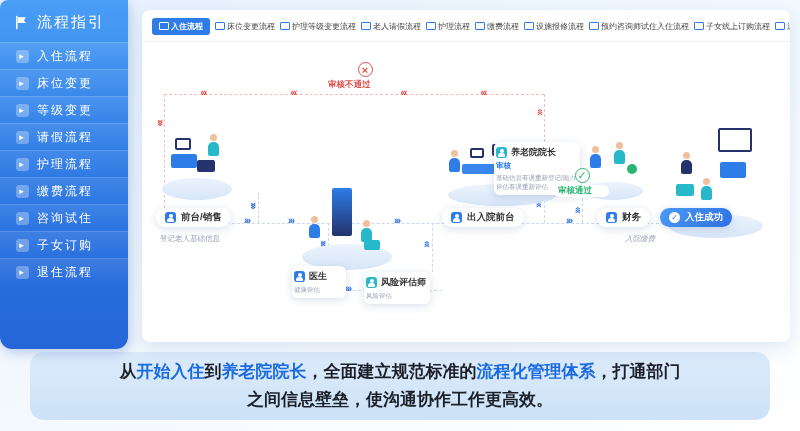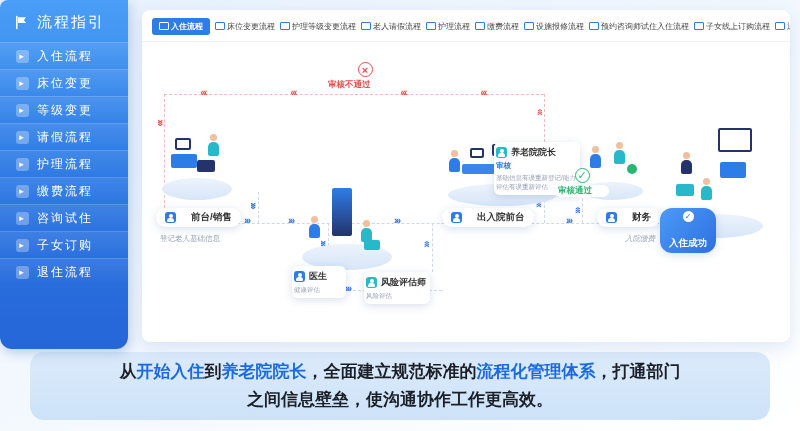--- a/index.html
+++ b/index.html
@@ -46,24 +46,24 @@
   .chev.up { transform:rotate(-90deg); }
   .chev.down { transform:rotate(90deg); }
   .chev.left { transform:scaleX(-1); }
 
   .node-card { position:absolute; background:#fff; border-radius:6px;
     box-shadow:0 2px 8px rgba(80,110,170,.22); padding:4px 2px; z-index:5; }
   .node-head { display:flex; align-items:center; gap:4px; font-size:9px; font-weight:bold;
     color:#333; white-space:nowrap; }
   .node-sub { font-size:7.5px; color:#2e7ce8; font-weight:bold; margin-top:2px; }
   .node-desc { font-size:6.5px; color:#98a2b5; margin-top:2px; line-height:1.4; }
-  .pill { position:absolute; display:flex; align-items:center; gap:15px; background:#fff;
+  .pill { position:absolute; display:flex; align-items:center; gap:5px; background:#fff;
     border-radius:12px; box-shadow:0 2px 8px rgba(80,110,170,.22); padding:3px 9px;
     font-size:9.5px; font-weight:bold; color:#333; z-index:5; white-space:nowrap; }
-  .pill.primary { background:linear-gradient(135deg,#4b9bf5,#2e6fe3); color:#fff;flex-direction:column; }
+  .pill.primary { background:linear-gradient(135deg,#4b9bf5,#2e6fe3); color:#fff; }
   .free-desc { position:absolute; font-size:7.5px; color:#98a2b5; z-index:5; white-space:nowrap; }
 
   .av { width:11px; height:11px; border-radius:3px; background:#2e7ce8; position:relative; flex:0 0 auto; }
   .av.teal { background:#27b9c9; }
   .av::before { content:""; position:absolute; left:3.5px; top:2px; width:4px; height:4px; border-radius:50%; background:#fff; }
   .av::after { content:""; position:absolute; left:2px; bottom:1.5px; width:7px; height:3.5px;
     border-radius:3px 3px 1px 1px; background:#fff; }
   .ck { width:11px; height:11px; border-radius:50%; background:#fff; color:#2e6fe3;
     display:flex; align-items:center; justify-content:center; font-size:8px; font-weight:bold; flex:0 0 auto; }
   .ck::before { content:"\2713"; }

